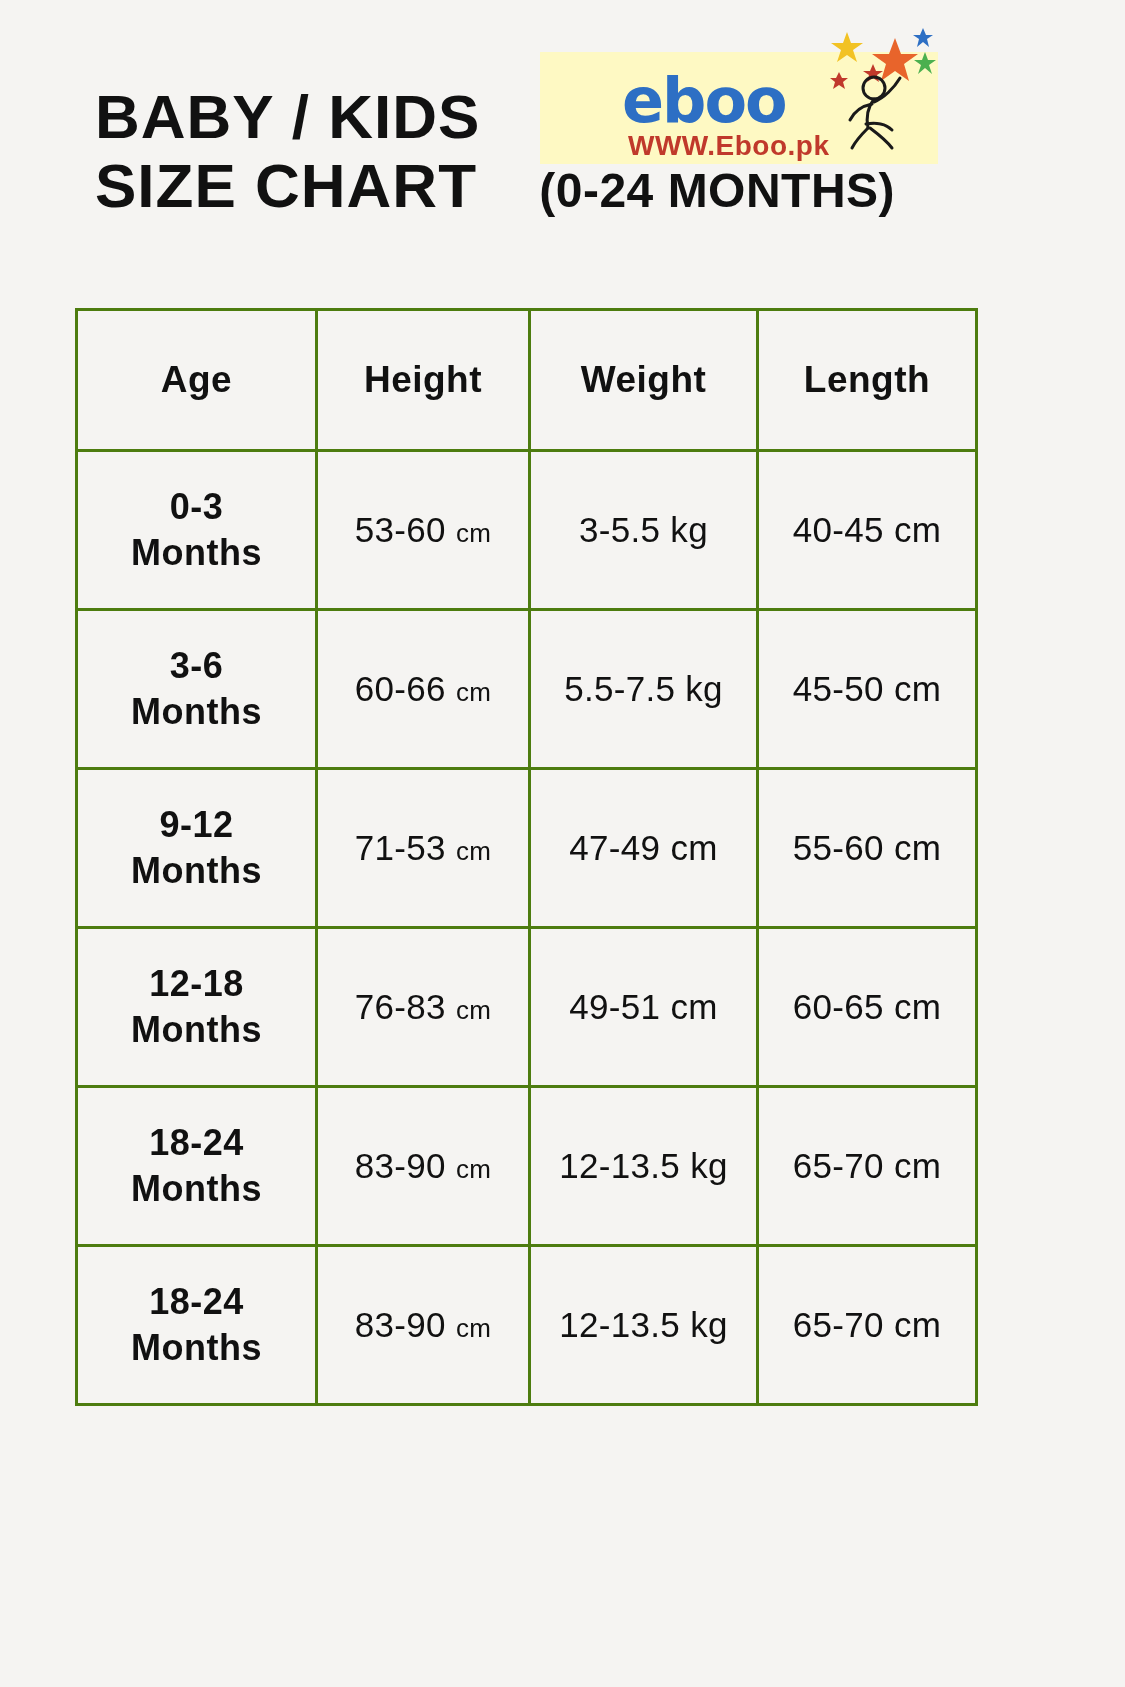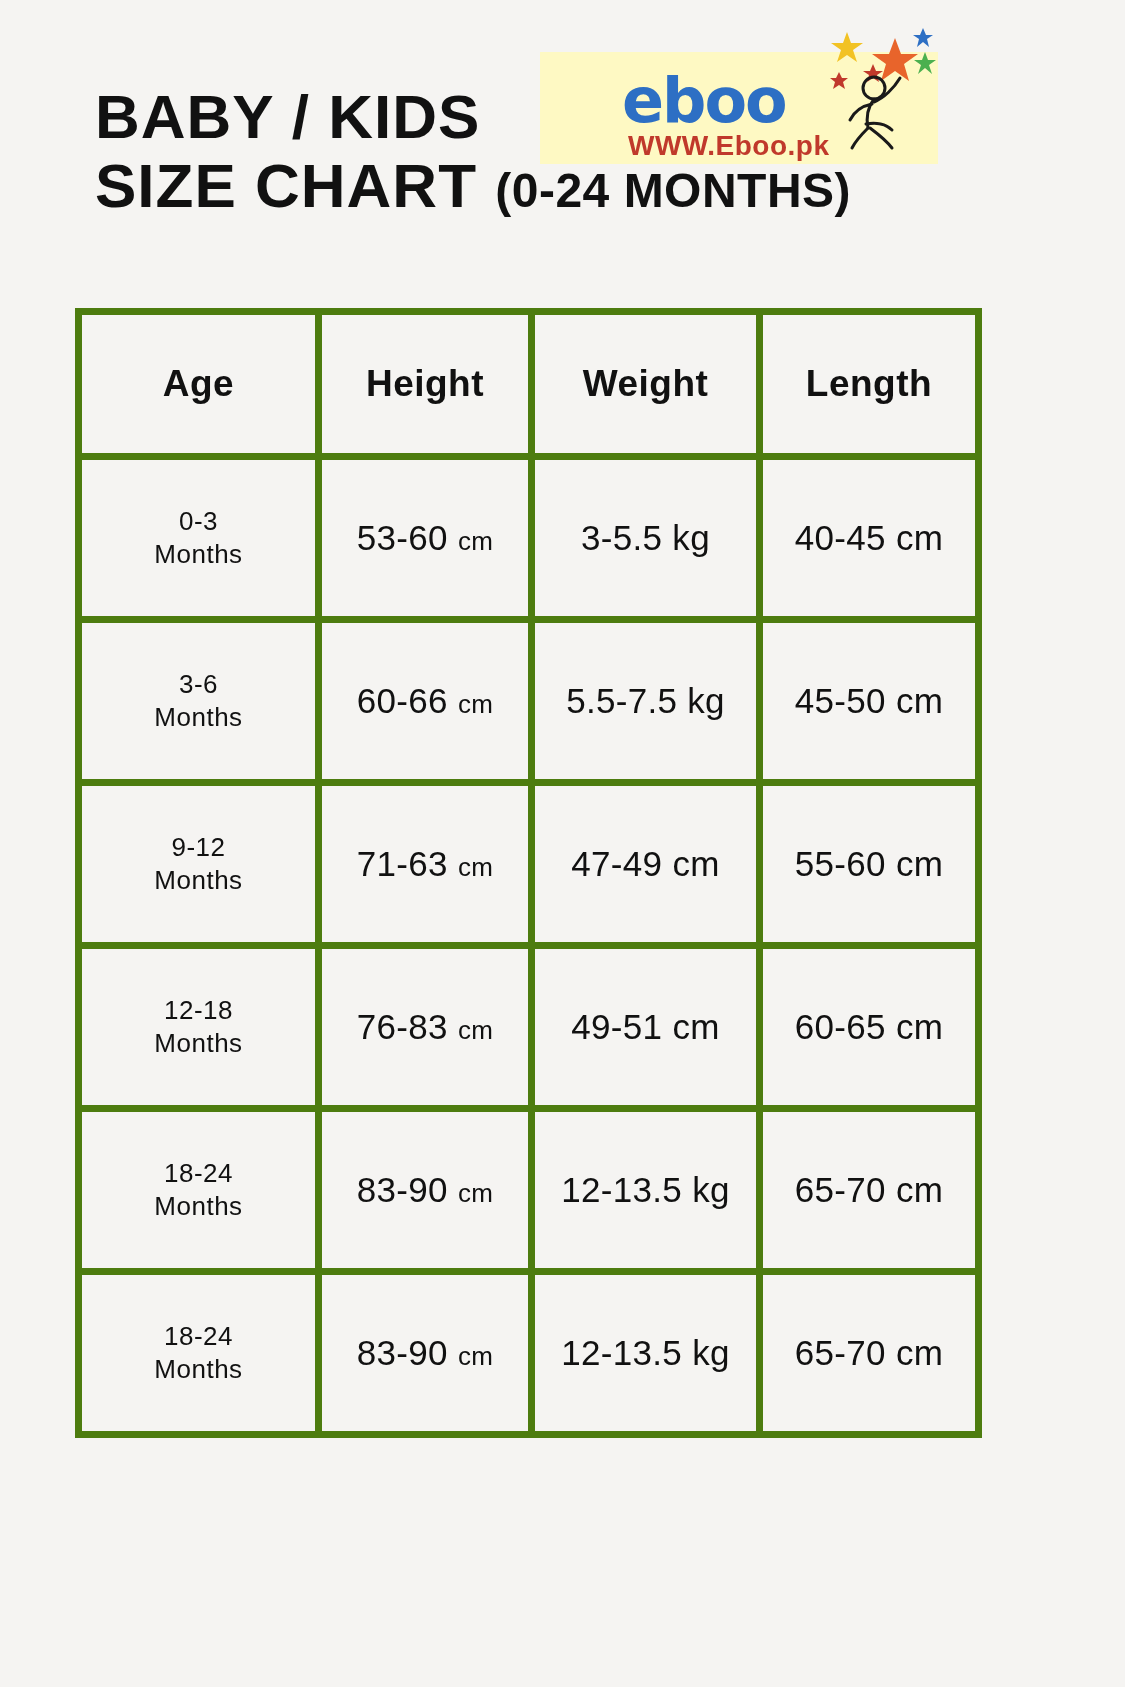--- a/index.html
+++ b/index.html
@@ -52,20 +52,21 @@
     font-weight: bold;
     letter-spacing: 1px;
     line-height: 1.12;
     color: #111111;
     white-space: nowrap;
   }
   .title-line-2 .sub {
     font-size: 48px;
     font-weight: bold;
     letter-spacing: 0.5px;
+    margin-left: 44px;
   }
 
   
   .logo-box {
     position: absolute;
     left: 540px;
     top: 52px;
     width: 398px;
     height: 112px;
     background: #fef9c3;
@@ -111,42 +112,42 @@
     top: 308px;
     width: 900px;
   }
   table.size-chart {
     border-collapse: collapse;
     width: 900px;
     table-layout: fixed;
   }
   table.size-chart th,
   table.size-chart td {
-    border: 7px solid #4d7c0f;
+    border: 3px solid #4d7c0f;
     text-align: center;
     vertical-align: middle;
     padding: 0;
   }
   table.size-chart th {
     height: 138px;
     font-size: 37px;
     font-weight: bold;
     letter-spacing: 0.5px;
   }
   table.size-chart td {
     height: 156px;
   }
   col.c-age { width: 240px; }
   col.c-h   { width: 213px; }
   col.c-w   { width: 228px; }
   col.c-l   { width: 219px; }
 
   .age-cell {
-    font-size: 26px;
-    font-weight: normal;
+    font-size: 36px;
+    font-weight: bold;
     line-height: 1.28;
     letter-spacing: 0.5px;
     margin-top: 41px;
   }
   .val-cell {
     font-size: 35px;
     font-weight: normal;
     letter-spacing: 0.3px;
     white-space: nowrap;
   }
@@ -221,21 +222,21 @@
           <td class="val-cell">40-45 cm</td>
         </tr>
         <tr>
           <td class="age-cell"><span>3-6</span><br><span>Months</span></td>
           <td class="val-cell"><span>60-66</span> <span class="unit">cm</span></td>
           <td class="val-cell">5.5-7.5 kg</td>
           <td class="val-cell">45-50 cm</td>
         </tr>
         <tr>
           <td class="age-cell"><span>9-12</span><br><span>Months</span></td>
-          <td class="val-cell"><span>71-63</span> <span class="unit">cm</span></td>
+          <td class="val-cell"><span>71-53</span> <span class="unit">cm</span></td>
           <td class="val-cell">47-49 cm</td>
           <td class="val-cell">55-60 cm</td>
         </tr>
         <tr>
           <td class="age-cell"><span>12-18</span><br><span>Months</span></td>
           <td class="val-cell"><span>76-83</span> <span class="unit">cm</span></td>
           <td class="val-cell">49-51 cm</td>
           <td class="val-cell">60-65 cm</td>
         </tr>
         <tr>

